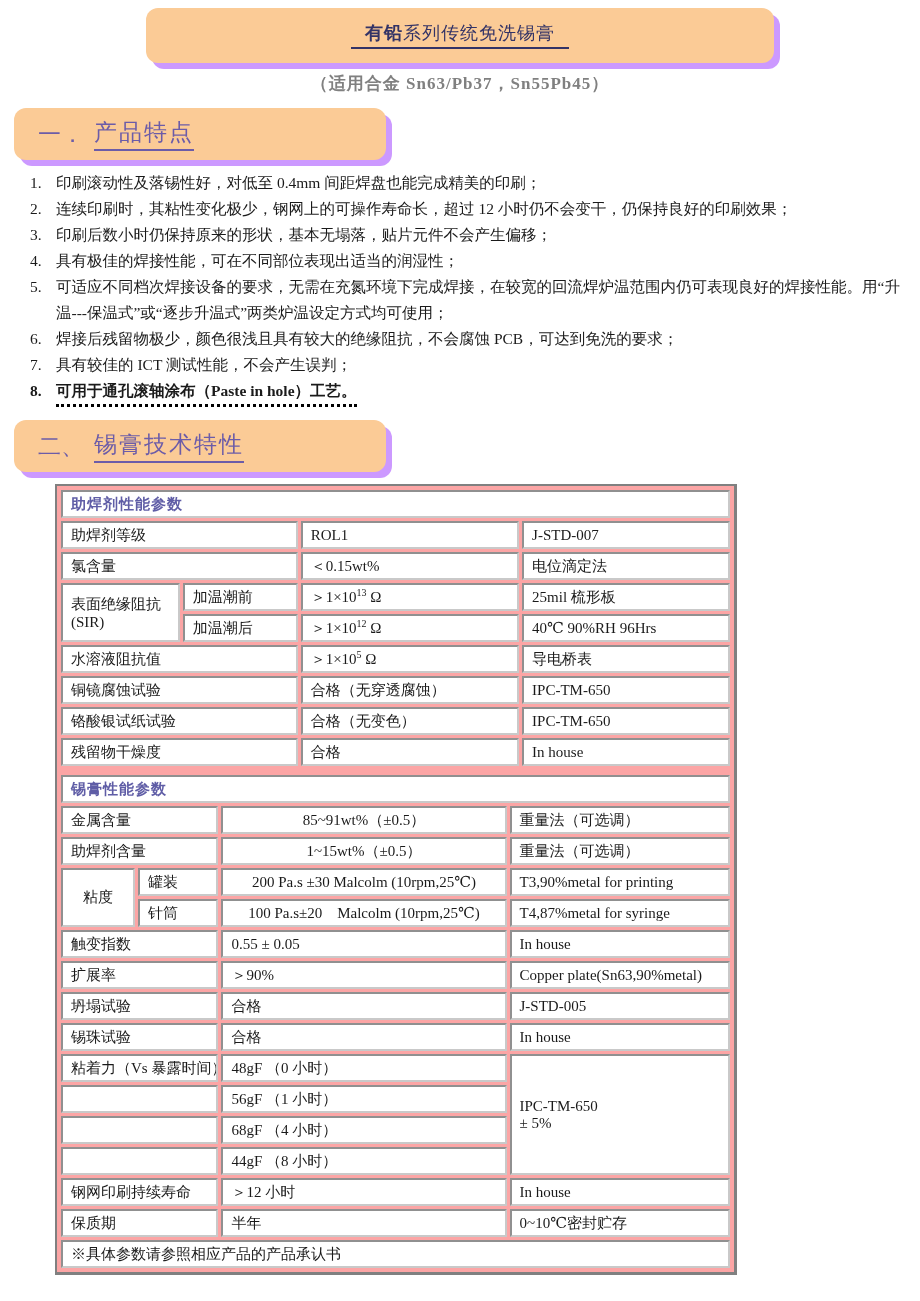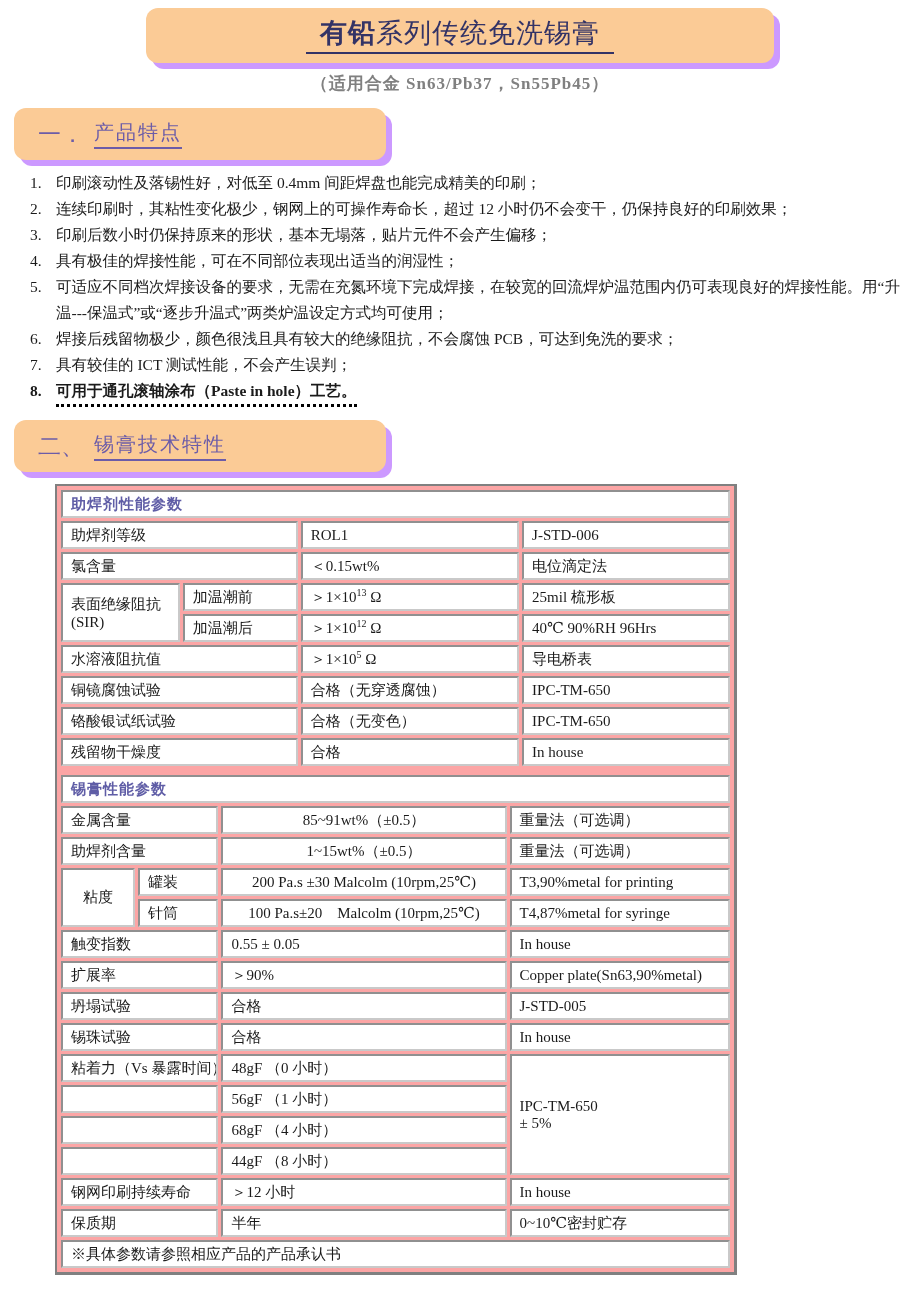--- a/index.html
+++ b/index.html
@@ -22,40 +22,40 @@
   }
   
   .title-box{
     width:628px;margin:8px auto 0 auto;height:55px;
     background:var(--banner-fill);
     border-radius:12px;
     box-shadow:6px 6px 0 var(--banner-shadow);
     display:flex;align-items:center;justify-content:center;
   }
   .title-text{
-    font-size:27px;color:var(--title-text);letter-spacing:1px;
+    font-size:18px;color:var(--title-text);letter-spacing:1px;
     border-bottom:2px solid var(--title-text);
     padding:0 14px 2px 14px;line-height:1.25;
   }
   .title-text b{font-weight:bold;}
   .subtitle{
     text-align:center;margin-top:9px;font-size:17px;font-weight:bold;
     color:var(--subtitle-text);letter-spacing:1px;
   }
   .section-box{
     width:372px;margin:13px 0 0 14px;height:52px;
     background:var(--banner-fill);
     border-radius:12px;
     box-shadow:6px 6px 0 var(--banner-shadow);
     display:flex;align-items:center;
     padding-left:24px;
   }
   .sec-num{font-size:23px;color:var(--heading-text);margin-right:10px;}
   .sec-title{
-    font-size:20px;color:var(--heading-text);
+    font-size:23px;color:var(--heading-text);
     border-bottom:2px solid var(--heading-text);padding-bottom:1px;
     letter-spacing:2px;
   }
   
   .feature-list{margin:10px 10px 0 30px;}
   .li{display:flex;line-height:26px;font-size:15.5px;}
   .li .num{width:26px;flex:0 0 26px;}
   .li .txt{flex:1;}
   .li .txt.emph{
     flex:0 0 auto;font-weight:bold;
@@ -154,21 +154,21 @@
           <col style="width:33.1%">
           <col style="width:31.5%">
         </colgroup>
       <tbody>
           <tr>
         <td class="tbl-title" colspan="4">助焊剂性能参数</td>
       </tr>
       <tr>
         <td colspan="2">助焊剂等级</td>
         <td>ROL1</td>
-        <td>J-STD-006</td>
+        <td>J-STD-007</td>
       </tr>
       <tr>
         <td colspan="2">氯含量</td>
         <td>＜0.15wt%</td>
         <td>电位滴定法</td>
       </tr>
       <tr>
         <td rowspan="2" class="wrapok">
           <div>表面绝缘阻抗</div>
           <div>(SIR)</div>

